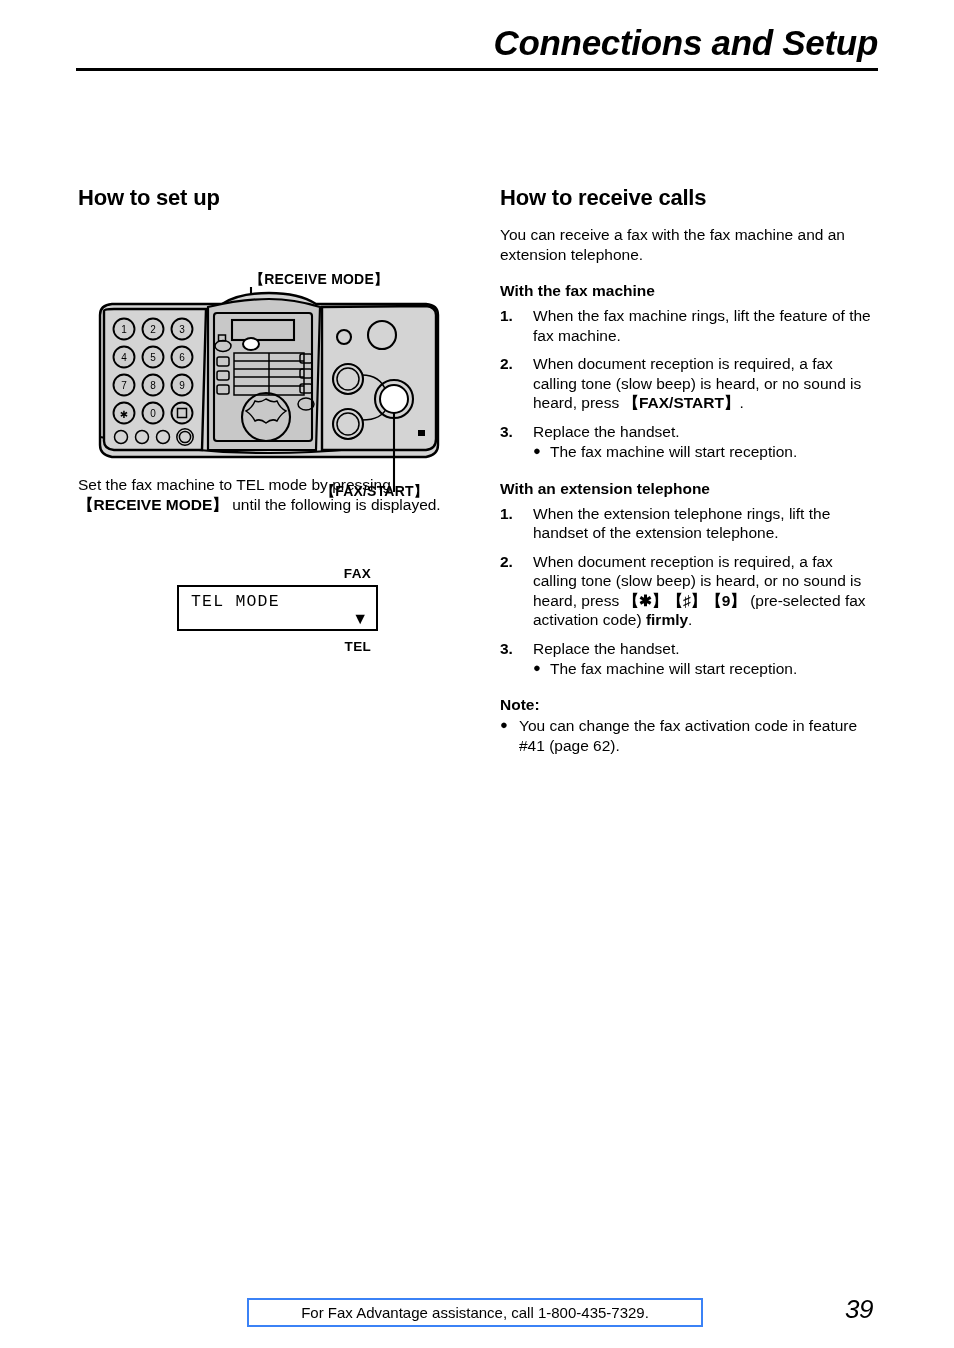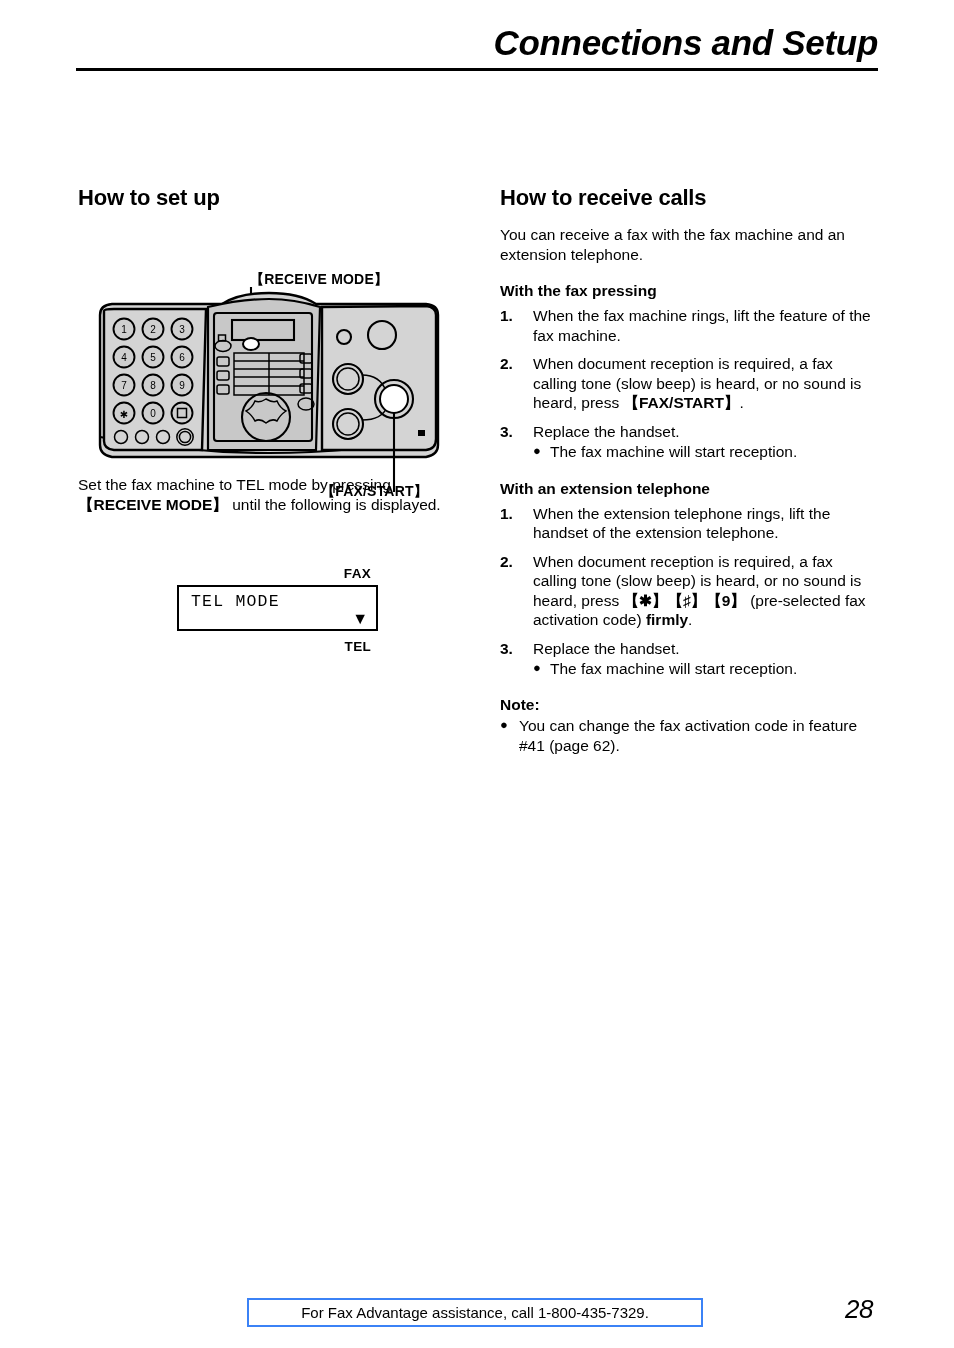--- a/index.html
+++ b/index.html
@@ -396,21 +396,21 @@
   </div>
 
 </div>
 
 <div class="col-right">
 
   <h2 class="section-heading">How to receive calls</h2>
 
   <p class="body-text">You can receive a fax with the fax machine and an extension telephone.</p>
 
-  <h3 class="sub-heading">With the fax pressing</h3>
+  <h3 class="sub-heading">With the fax machine</h3>
 
   <ol class="steps">
     <li>
       <span class="num">1.</span>
       <span>When the fax machine rings, lift the feature of the fax machine.</span>
     </li>
     <li>
       <span class="num">2.</span><span>When document reception is required, a fax calling tone (slow beep) is heard, or no sound is heard, press </span><span class="keycap">【FAX/START】</span><span>.</span>
     </li>
     <li>
@@ -448,13 +448,13 @@
         <span class="dot">●</span><span>You can change the fax activation code in feature #41 (page 62).</span>
       </li>
     </ul>
   </div>
 
 </div>
 
 <div class="footer-box">
   <span>For Fax Advantage assistance, call 1-800-435-7329.</span>
 </div>
-<div class="page-number">28</div>
+<div class="page-number">39</div>
 
 </body></html>

